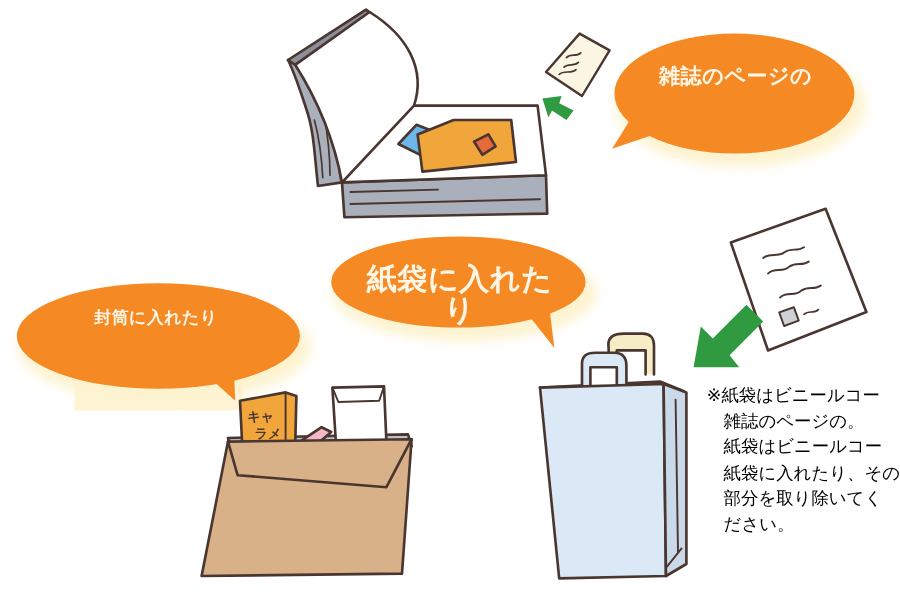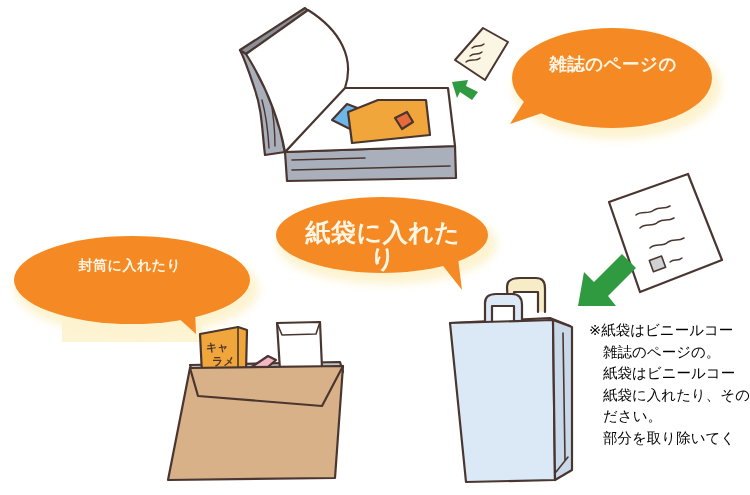--- a/index.html
+++ b/index.html
@@ -128,15 +128,15 @@
 
 <div class="bubble-text" style="left:40px; top:253px; width:180px; font-size:14px; line-height:26px;">封筒に入れたり</div>
 
 <div class="bubble-text" style="left:300px; top:222px; width:166px; font-size:25px; line-height:26px;">紙袋に入れたり</div>
 
 <div id="note">
   <div class="line">※紙袋はビニールコー</div>
   <div class="line indent">雑誌のページの。</div>
   <div class="line indent">紙袋はビニールコー</div>
   <div class="line indent">紙袋に入れたり、その</div>
+  <div class="line indent">部分を取り除いてく</div>
   <div class="line indent">ださい。</div>
-  <div class="line indent">部分を取り除いてく</div>
 </div>
 
 </body></html>

